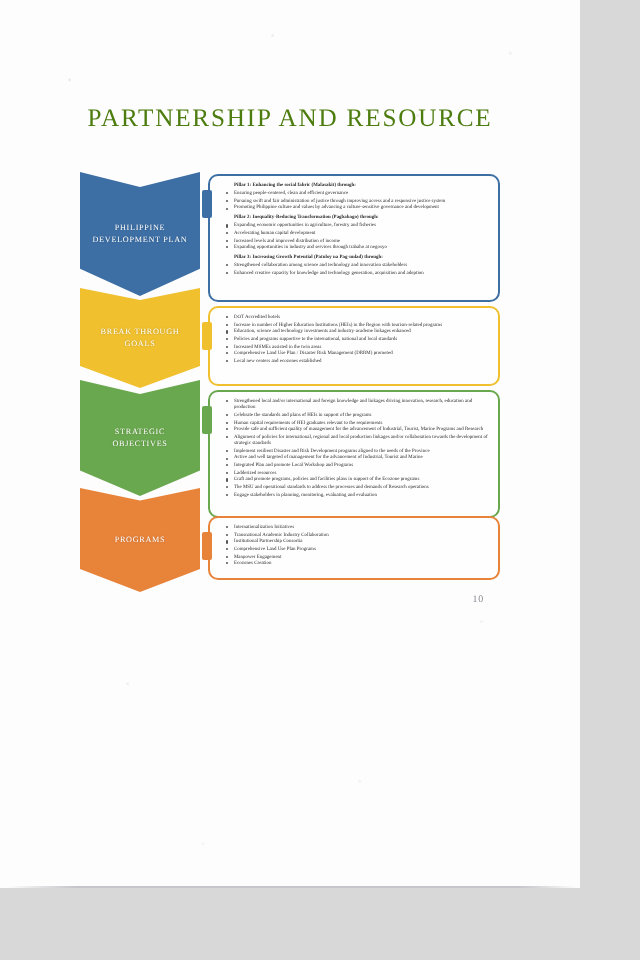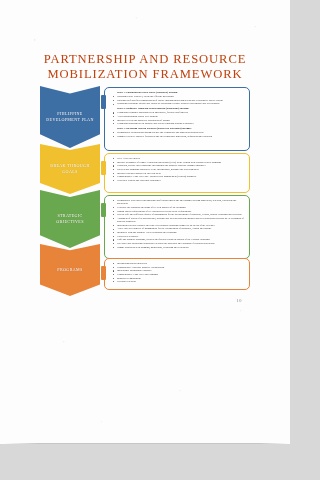--- a/index.html
+++ b/index.html
@@ -24,21 +24,21 @@
       radial-gradient(circle at 72% 13%, rgba(150,150,165,.25) 0.5px, transparent 1px),
       radial-gradient(circle at 88% 6%, rgba(150,150,165,.20) 0.5px, transparent 1px),
       radial-gradient(circle at 22% 77%, rgba(150,150,165,.20) 0.5px, transparent 1px),
       radial-gradient(circle at 62% 88%, rgba(150,150,165,.18) 0.5px, transparent 1px),
       radial-gradient(circle at 35% 95%, rgba(150,150,165,.16) 0.5px, transparent 1px),
       radial-gradient(circle at 83% 70%, rgba(150,150,165,.16) 0.5px, transparent 1px);
   }
   .title{
     position:absolute;left:0;right:0;top:52px;text-align:center;
     font-size:12.6px;line-height:15px;letter-spacing:.9px;
-    color:#c2410c;font-weight:400;
+    color:#4d7c0f;font-weight:400;
   }
   .title .l2{display:block;}
 
   .framework{position:absolute;left:0;top:86px;width:290px;height:210px;}
 
   .chev-col{position:absolute;left:40px;top:0;width:60px;height:210px;}
   .chev{
     position:absolute;left:0;width:60px;
     clip-path:polygon(0 0,50% 12%,100% 0,100% 78%,50% 100%,0 78%);
     display:flex;align-items:center;justify-content:center;
@@ -76,21 +76,20 @@
   }
 </style>
 </head>
 <body>
 
 <div class="page">
   <div class="speckle"></div>
 
   <div class="title">
     <span>PARTNERSHIP AND RESOURCE</span>
-    <span class="l2">MOBILIZATION FRAMEWORK</span>
   </div>
 
   <div class="framework">
     <div class="chev-col" id="chev-col">
         <div class="chev" style="top: 0px; height: 62px; background: rgb(61, 111, 165);">
           <span class="lbl">PHILIPPINE DEVELOPMENT PLAN</span>
         </div>
         <div class="chev" style="top: 58px; height: 50px; background: rgb(240, 192, 47);">
           <span class="lbl">BREAK THROUGH GOALS</span>
         </div>

